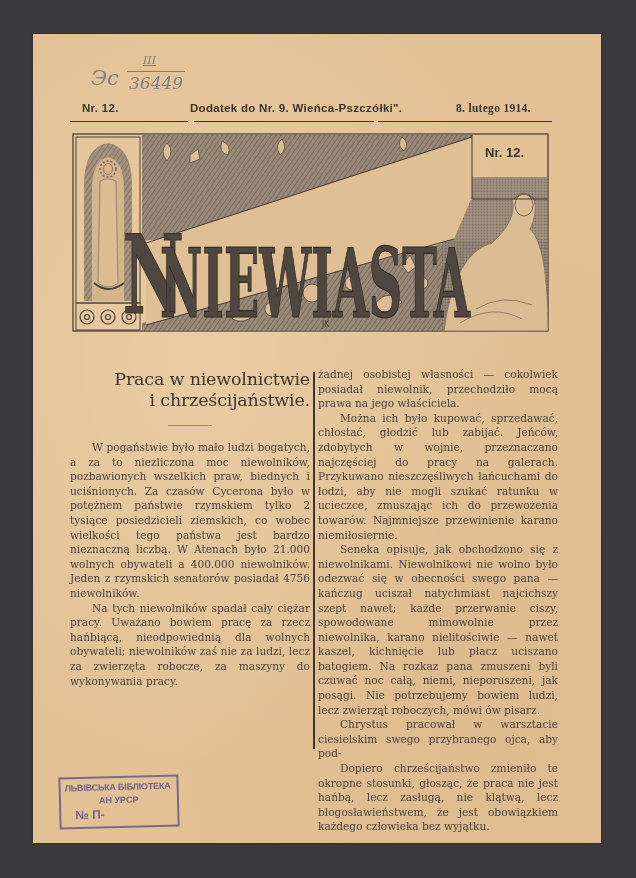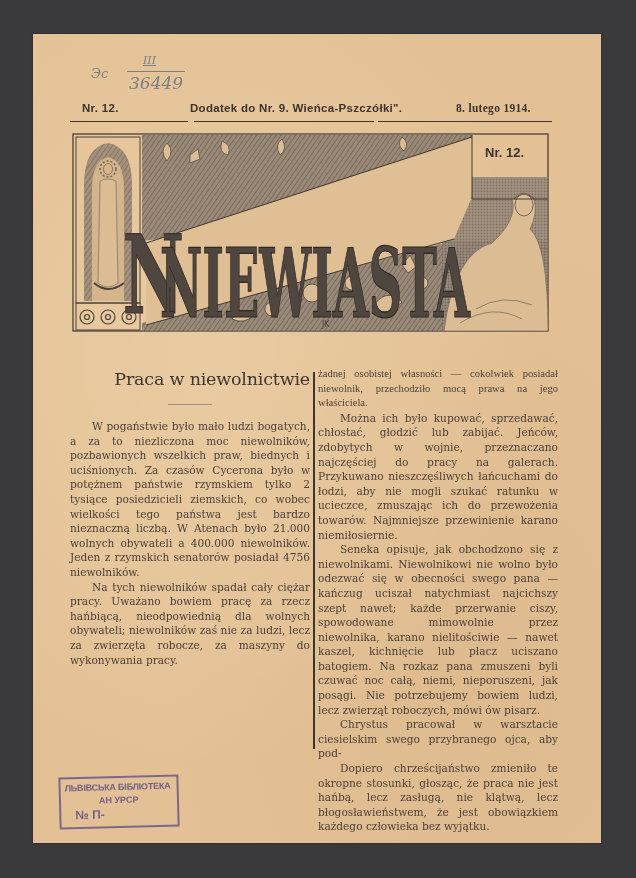--- a/index.html
+++ b/index.html
@@ -31,21 +31,21 @@
     left: 58px;
     top: 20px;
     color: #7b7f86;
     font-family: "DejaVu Serif", serif;
     font-style: italic;
   }
   .archive-mark .prefix {
     position: absolute;
     left: 0;
     top: 12px;
-    font-size: 13px;
+    font-size: 21px;
   }
   .archive-mark .frac-top {
     position: absolute;
     left: 52px;
     top: 0;
     font-size: 11px;
     text-decoration: underline;
   }
   .archive-mark .frac-line {
     position: absolute;
@@ -124,21 +124,21 @@
     color: #4a413b;
     text-align: justify;
   }
   .col-left { left: 0; }
   .col-right { left: 248px; }
   .col p {
     margin: 0;
     text-indent: 22px;
     text-align-last: left;
   }
-  .col p.cont { text-indent: 0; font-family: Liberation Serif, serif; }
+  .col p.cont { text-indent: 0; }
   .title {
     text-align: right;
     font-family: "DejaVu Serif", serif;
     font-size: 17.5px;
     line-height: 21px;
     color: #3d3530;
     margin-top: 2px;
     letter-spacing: -0.2px;
   }
   .title-rule {
@@ -281,20 +281,21 @@
 
       <text x="250" y="194" font-size="8" fill="#4a423c" font-family="DejaVu Sans, sans-serif">JK</text>
     </svg>
     <span class="masthead-nr">Nr. 12.</span>
   </div>
 
   <div class="article">
     <div class="col col-left">
       <div class="title">
         <div>Praca w niewolnictwie</div>
+        <div>i chrześcijaństwie.</div>
       </div>
       <div class="title-rule"></div>
       <p>W pogaństwie było mało ludzi bogatych, a za to niezliczona moc niewolników, pozbawionych wszelkich praw, biednych i uciśnionych. Za czasów Cycerona było w potężnem państwie rzymskiem tylko 2 tysiące posiedzicieli ziemskich, co wobec wielkości tego państwa jest bardzo nieznaczną liczbą. W Atenach było 21.000 wolnych obywateli a 400.000 niewolników. Jeden z rzymskich senatorów posiadał 4756 niewolników.</p>
       <p>Na tych niewolników spadał cały ciężar pracy. Uważano bowiem pracę za rzecz hańbiącą, nieodpowiednią dla wolnych obywateli; niewolników zaś nie za ludzi, lecz za zwierzęta robocze, za maszyny do wykonywania pracy.</p>
     </div>
 
     <div class="col-divider"></div>
 
     <div class="col col-right">
       <p class="cont">żadnej osobistej własności — cokolwiek posiadał niewolnik, przechodziło mocą prawa na jego właściciela.</p>

